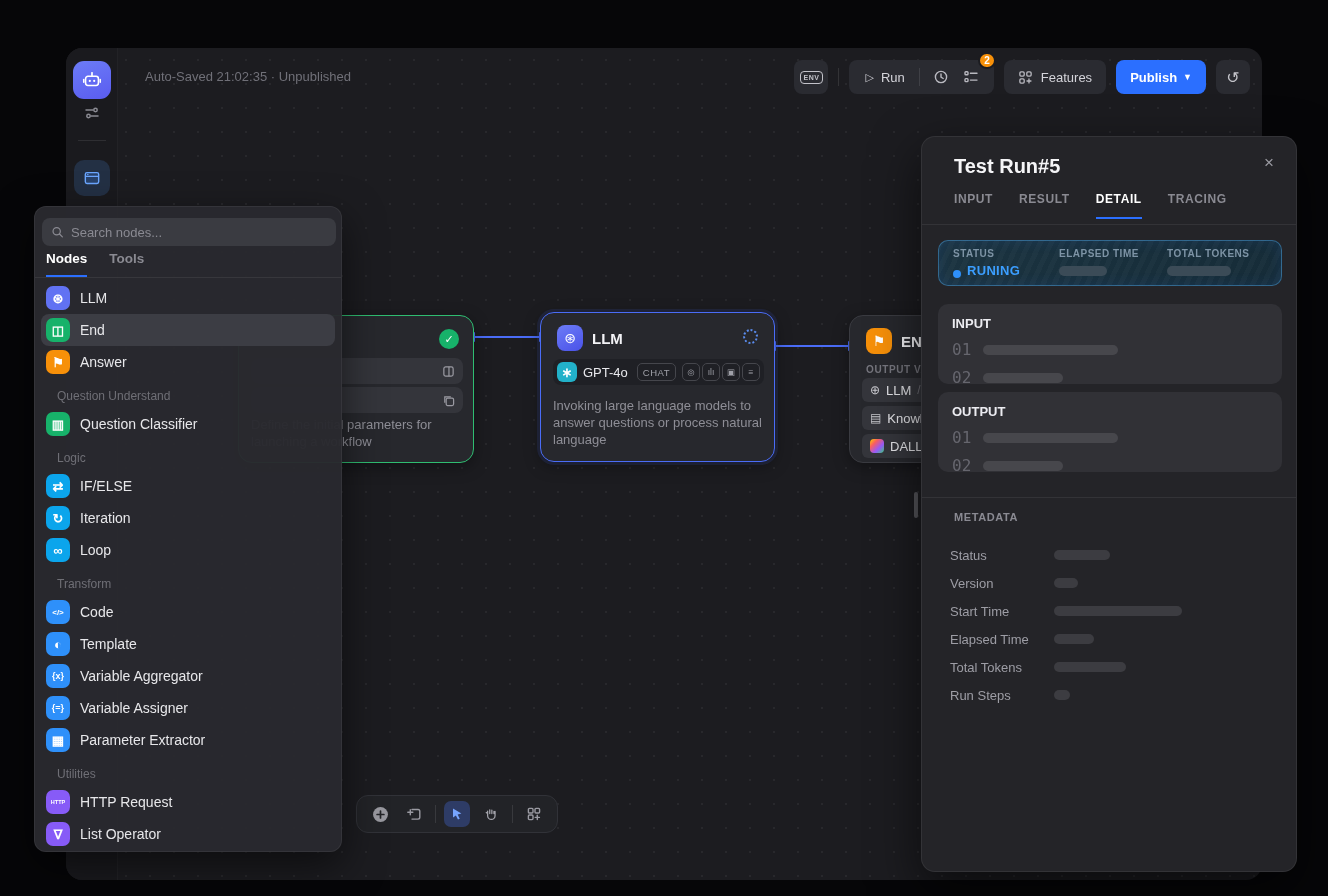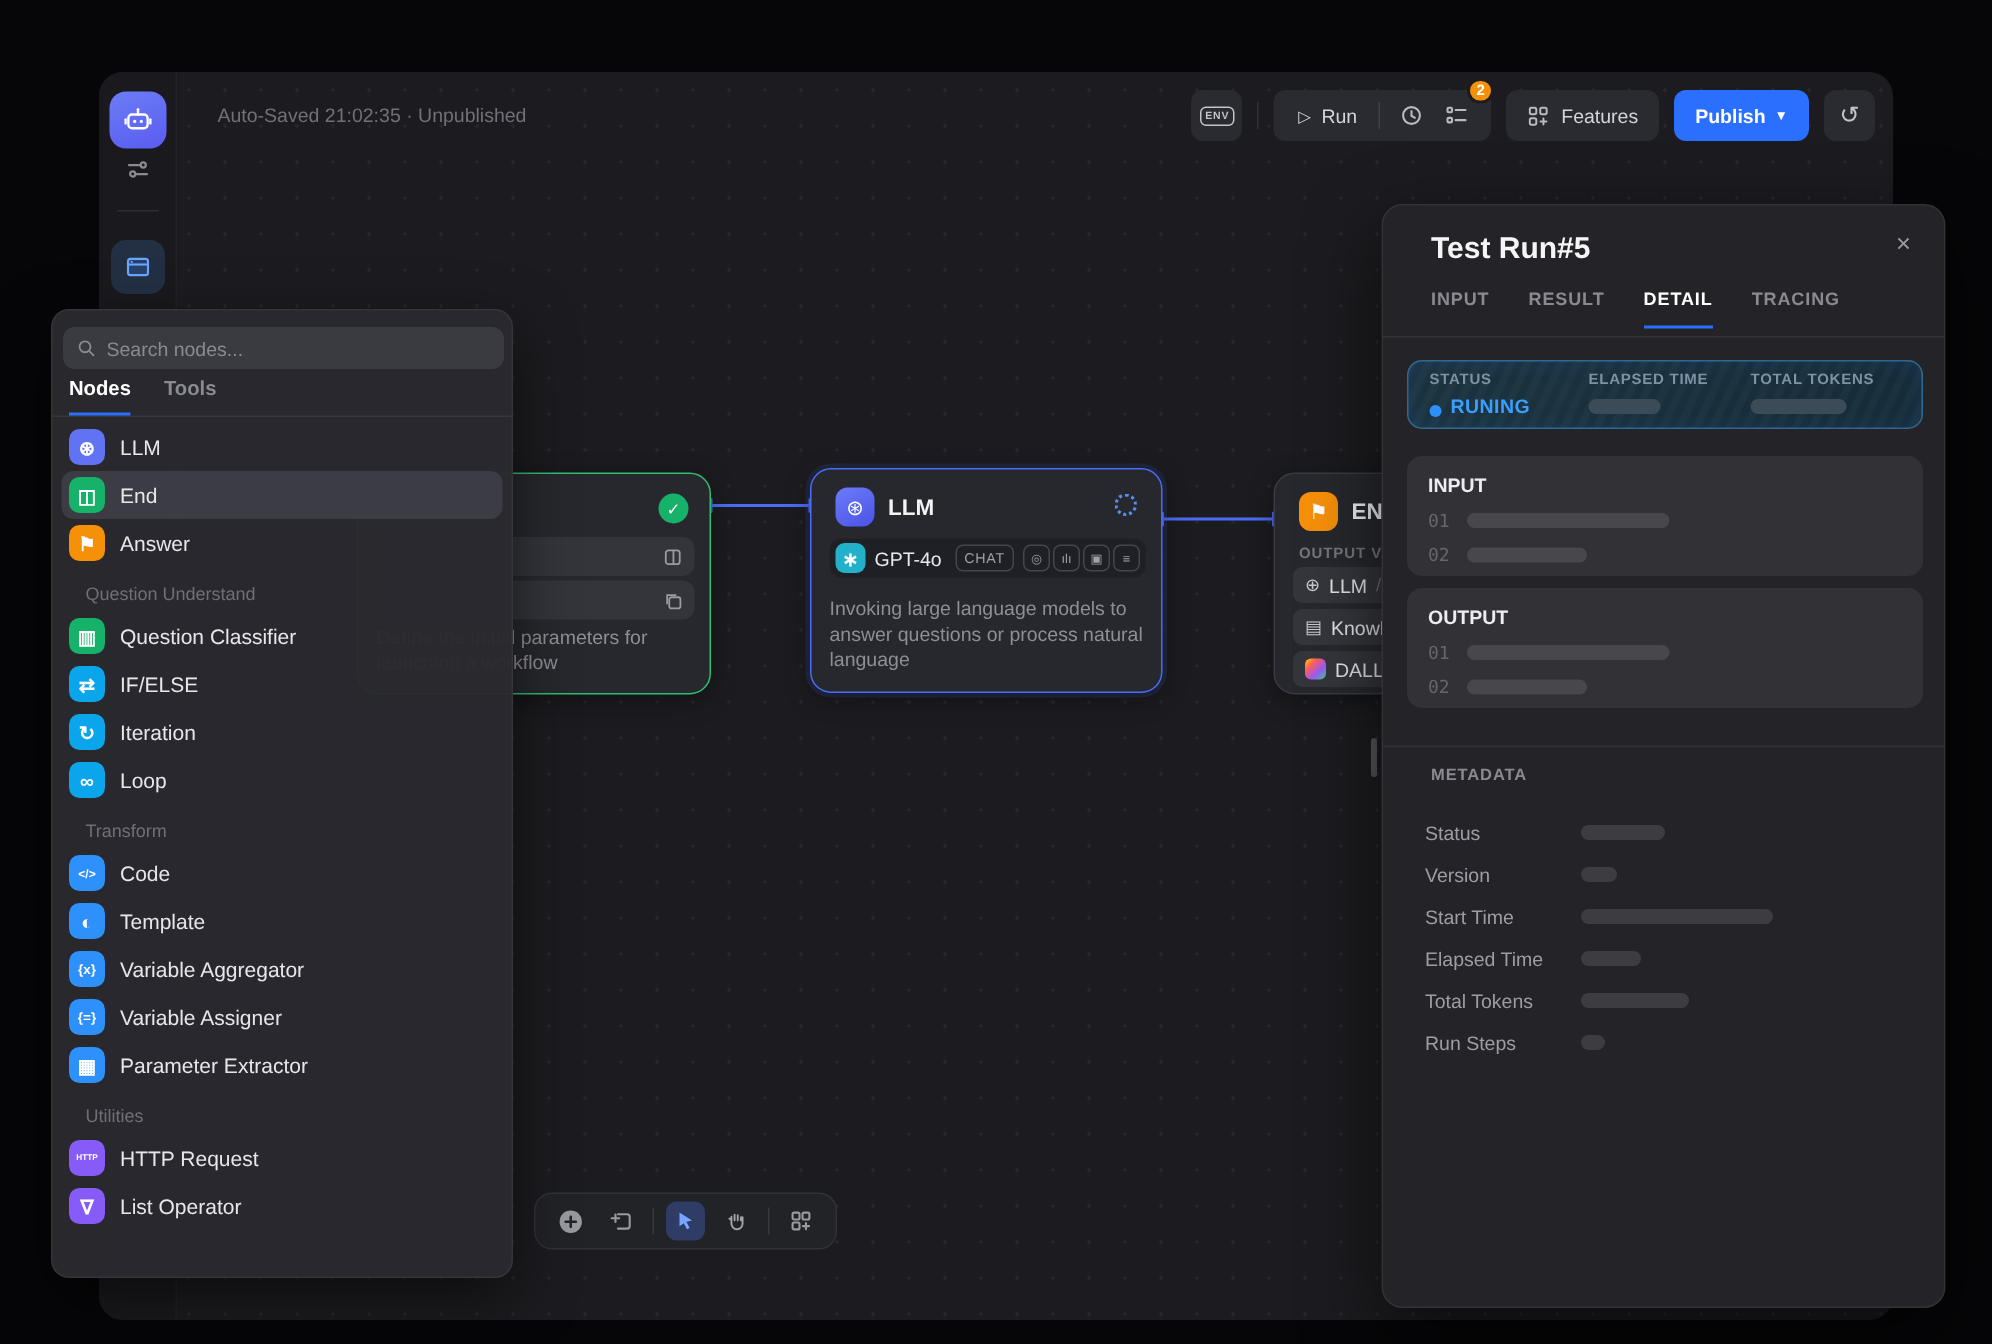--- a/index.html
+++ b/index.html
@@ -142,21 +142,21 @@
     display:flex; padding:7px 14px; }
   .sc-col { display:flex; flex-direction:column; gap:4px; }
   .sc-col.c1 { width:106px; } .sc-col.c2 { width:108px; }
   .sc-label { font-size:10px; font-weight:600; letter-spacing:.5px; color:#7d93a5; }
   .sc-value { display:flex; align-items:flex-end; gap:6px; font-size:13px; font-weight:700; color:#3b9eff; letter-spacing:.3px; }
   .sc-dot { width:8px; height:8px; border-radius:50%; background:#2e90fa; }
   .sc-skel { height:10px; border-radius:5px; background:#3b4b57; margin-top:3px; }
   .io-card { position:absolute; left:16px; width:344px; height:80px; background:#313136; border-radius:10px; padding:12px 14px; }
   .io-title { font-size:13px; font-weight:700; color:#ececf1; }
   .io-row { display:flex; align-items:center; gap:12px; margin-top:9px; }
-  .io-num { font-family:"DejaVu Sans Mono", monospace; font-size:12px; color:#66666e; }
+  .io-num { font-family:"DejaVu Sans Mono", monospace; font-size:16px; color:#66666e; }
   .skel { height:10px; border-radius:5px; background:#47474c; }
   .rp-divider { position:absolute; left:0; top:360px; width:100%; height:1px; background:rgba(255,255,255,0.07); }
   .meta-title { position:absolute; left:32px; top:374px; font-size:11px; font-weight:600; letter-spacing:.6px; color:#8a8a92; }
   .meta-rows { position:absolute; left:0; top:404px; width:100%; }
   .meta-row { height:28px; display:flex; align-items:center; }
   .meta-label { width:104px; margin-left:28px; font-size:13px; color:#9d9da5; }
   .meta-skel { height:10px; border-radius:5px; background:#3c3c41; }
 
   svg { display:block; }
 </style>
@@ -409,20 +409,21 @@
 
         <div class="np-header">Question Understand</div>
 
         <div class="np-item">
           <span class="np-icon" style="background: rgb(23, 178, 106);">
             <i>▥</i>
           </span>
           <span class="np-label">Question Classifier</span>
         </div>
 
+        <div class="np-header">Logic</div>
 
         <div class="np-item">
           <span class="np-icon" style="background: rgb(11, 165, 236);">
             <i>⇄</i>
           </span>
           <span class="np-label">IF/ELSE</span>
         </div>
 
         <div class="np-item">
           <span class="np-icon" style="background: rgb(11, 165, 236);">

